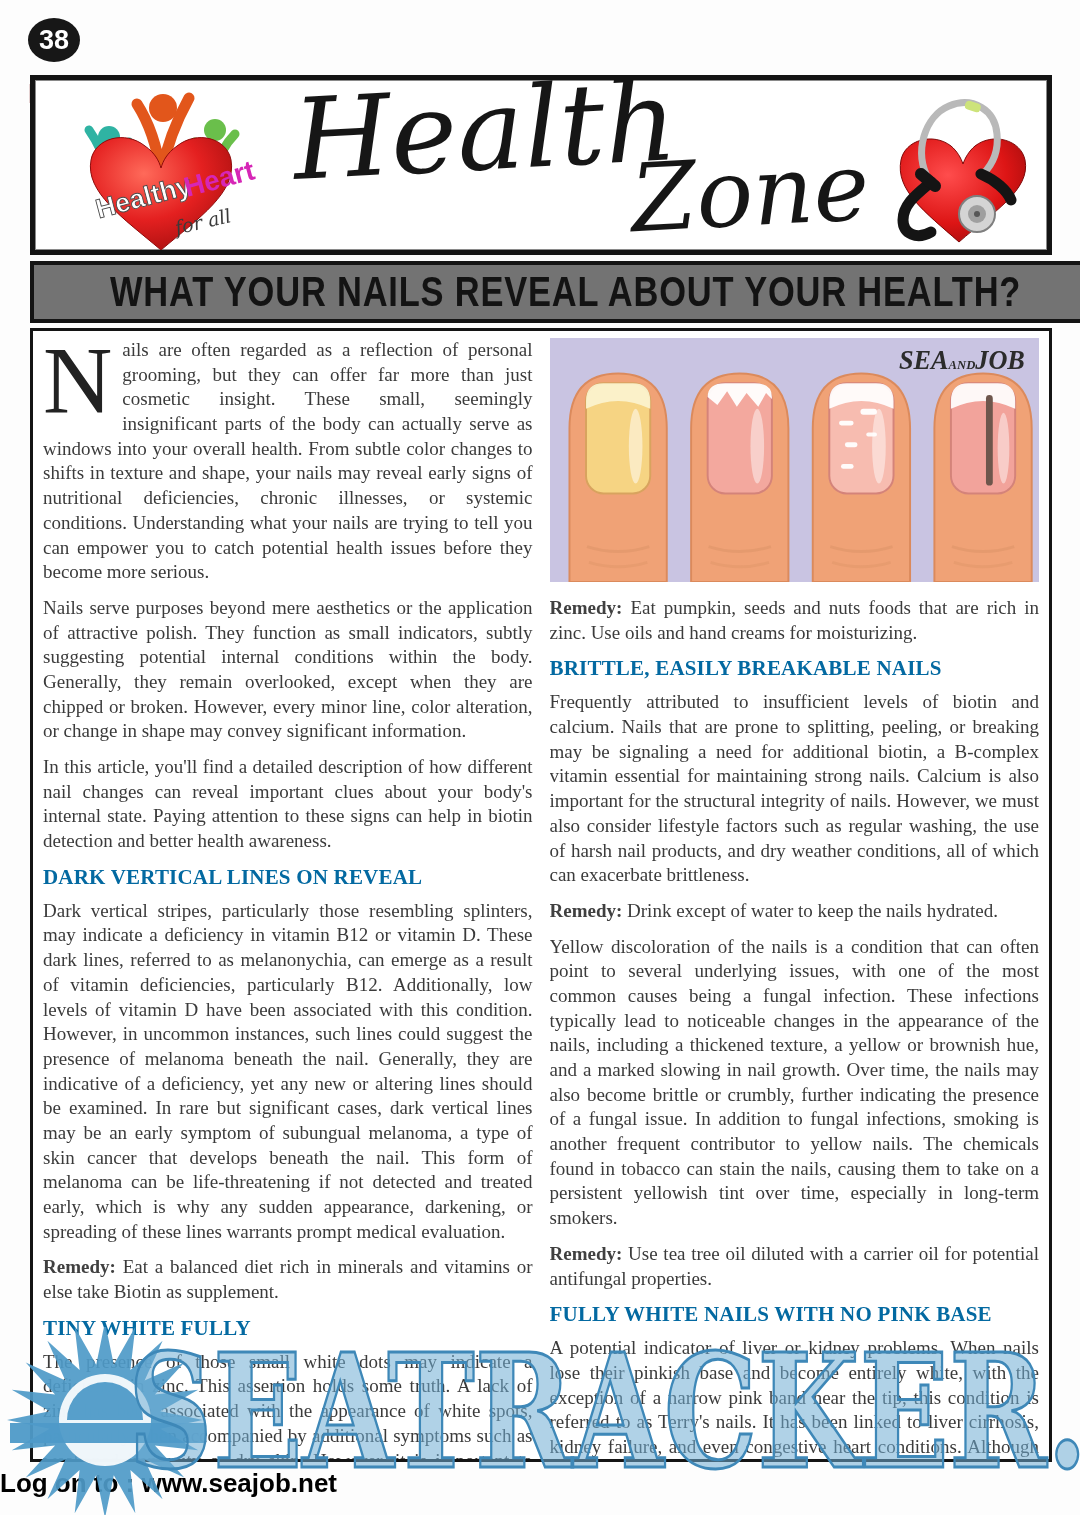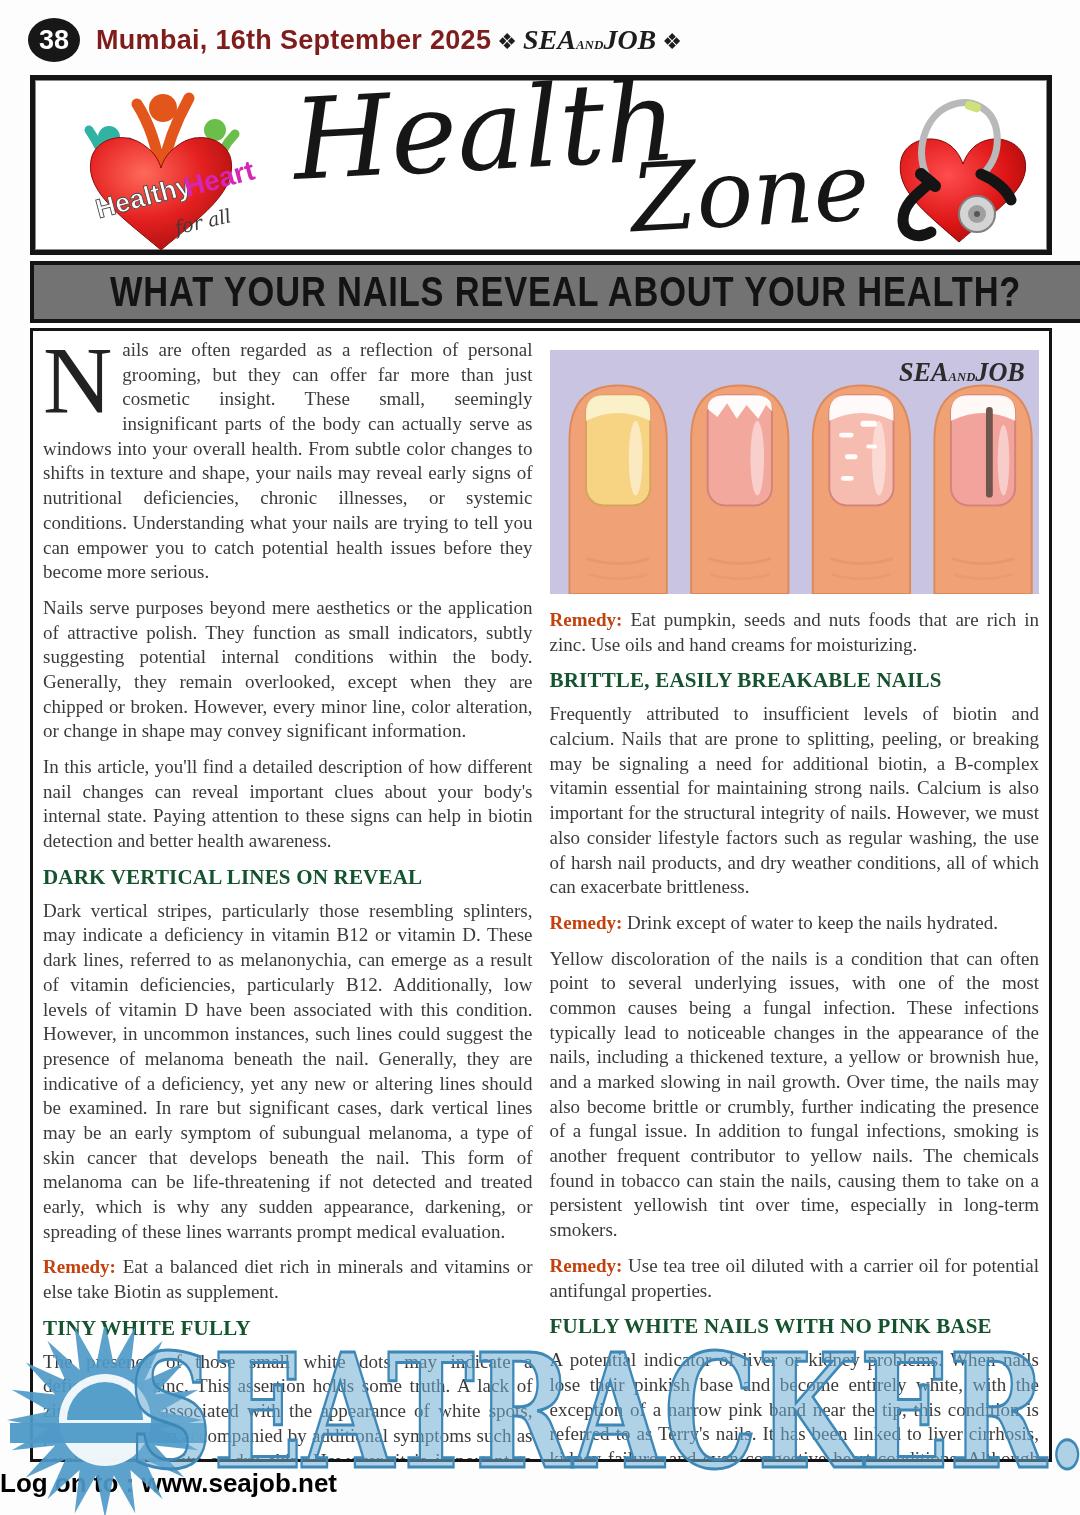--- a/index.html
+++ b/index.html
@@ -3,21 +3,21 @@
 <meta charset="utf-8">
 <style>
   * { margin:0; padding:0; box-sizing:border-box; }
   html,body { background:#ffffff; }
   .page {
     position:relative; width:1080px; height:1515px; margin:0 auto;
     background:#fdfdfd; overflow:hidden;
     font-family:"Liberation Serif", serif; color:#343434;
   }
   
-  .topbar { position:absolute; top:18px; left:28px; display:flex; align-items:center; gap:16px; }
+  .topbar { position:absolute; top:18px; left:28px; display:flex; align-items:flex-start; gap:16px;flex-direction:column; }
   .pagenum {
     background:#171717; color:#fff; width:52px; height:44px; border-radius:50%;
     display:flex; align-items:center; justify-content:center;
     font:bold 27px "Liberation Sans", sans-serif;
   }
   .dateline { font:bold 27px "Liberation Sans", sans-serif; color:#7f1d1d; letter-spacing:.3px; }
   .dia { font-size:22px; color:#1d1d1d; padding:0 2px; }
   .bserif { font-family:"Liberation Serif", serif; font-style:italic; font-weight:bold; font-size:28px; color:#1d1d1d; }
   .bsmall { font-family:"Liberation Serif", serif; font-style:italic; font-weight:bold; font-size:13px; color:#1d1d1d; }
   
@@ -48,28 +48,28 @@
     border:3px solid #141414; background:#fff;
     display:flex; gap:17px; padding:7px 10px 0 10px; overflow:hidden;
   }
   .col { width:50%; overflow:hidden; }
   p.body {
     font-size:19px; line-height:1.3; text-align:justify; color:#3b3b3b;
     margin:0 0 11px 0;
   }
   h3.sect {
     font-family:"Liberation Serif", serif; font-size:21px; font-weight:bold;
-    color:#14532d; letter-spacing:.2px; margin:3px 0 9px 0;
+    color:#0369a1; letter-spacing:.2px; margin:3px 0 9px 0;
   }
   .dropcap {
     float:left; font-family:"Liberation Serif", serif; font-size:96px; line-height:.78;
     padding:6px 10px 0 0; color:#222;
   }
-  .rlabel { font-weight:bold; color:#c2410c; }
-  figure.nailfig { margin:12px 0 10px 0; }
+  .rlabel { font-weight:bold; color:#404040; }
+  figure.nailfig { margin:0 0 10px 0; }
   
   .watermark { position:absolute; left:0; top:1327px; width:1080px; height:188px; pointer-events:none; z-index:6; }
   
   .footer {
     position:absolute; top:1468px; left:0; width:100%; 
     font:bold 26px "Liberation Sans", sans-serif; color:#000000; z-index:3;
   }
 </style>
 </head>
 <body>

